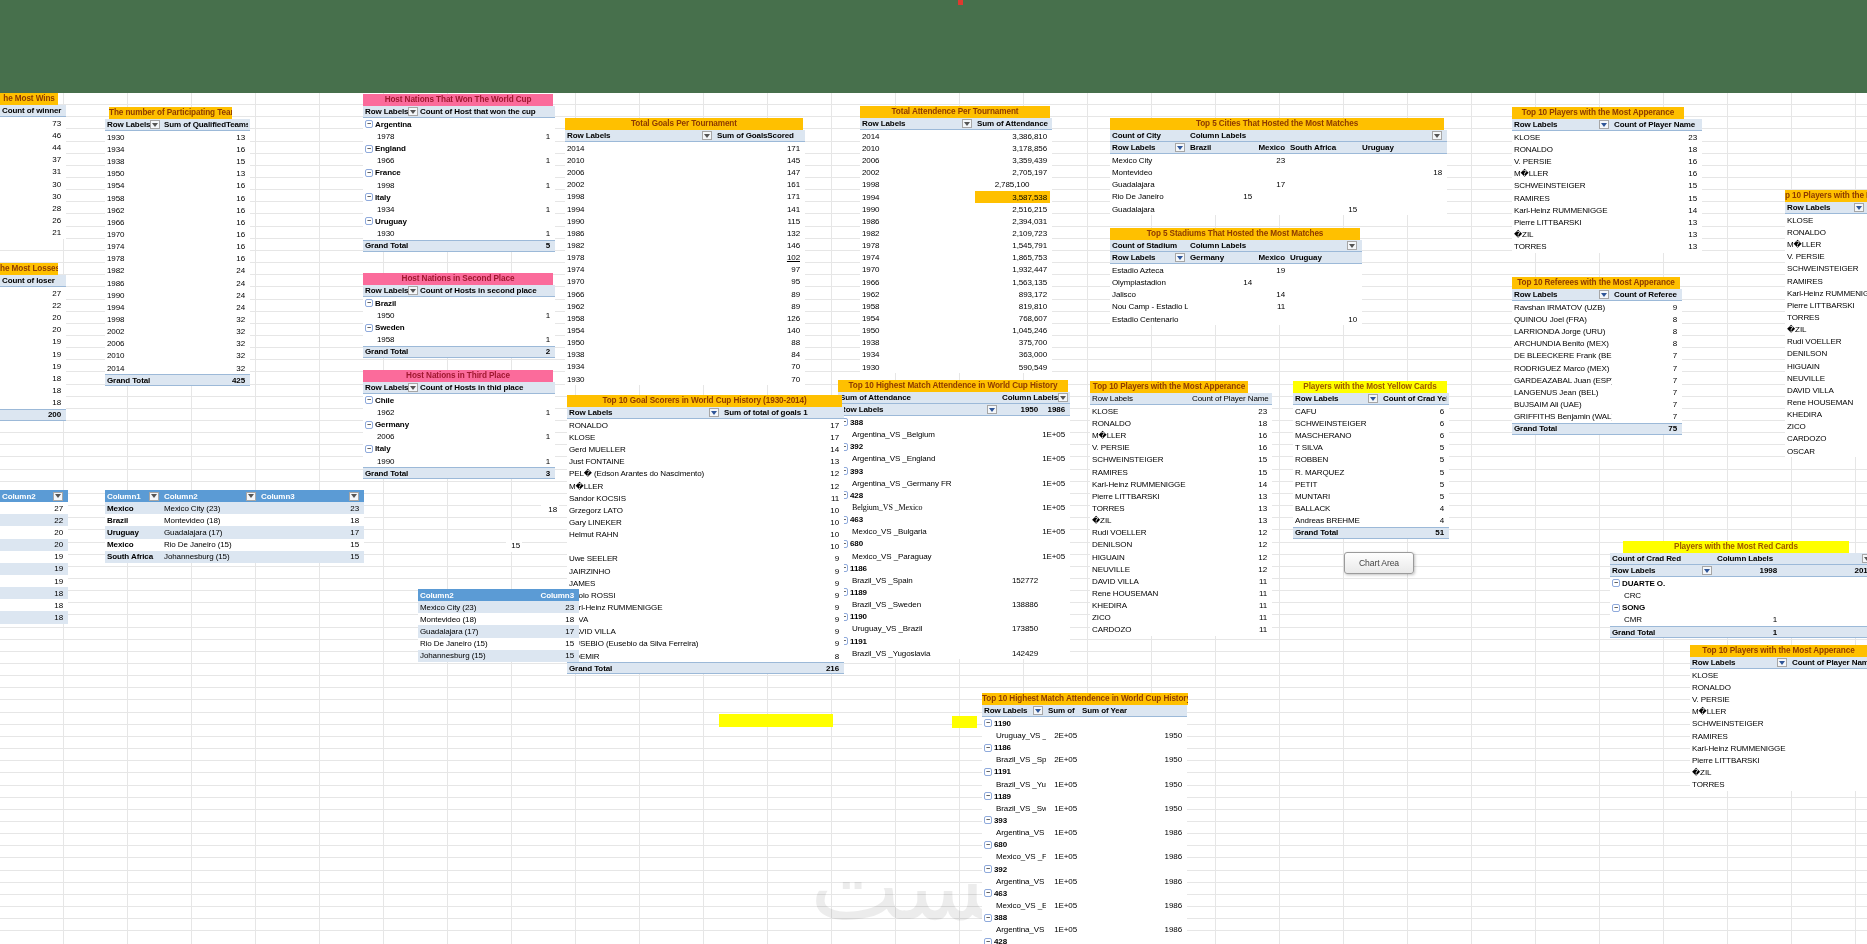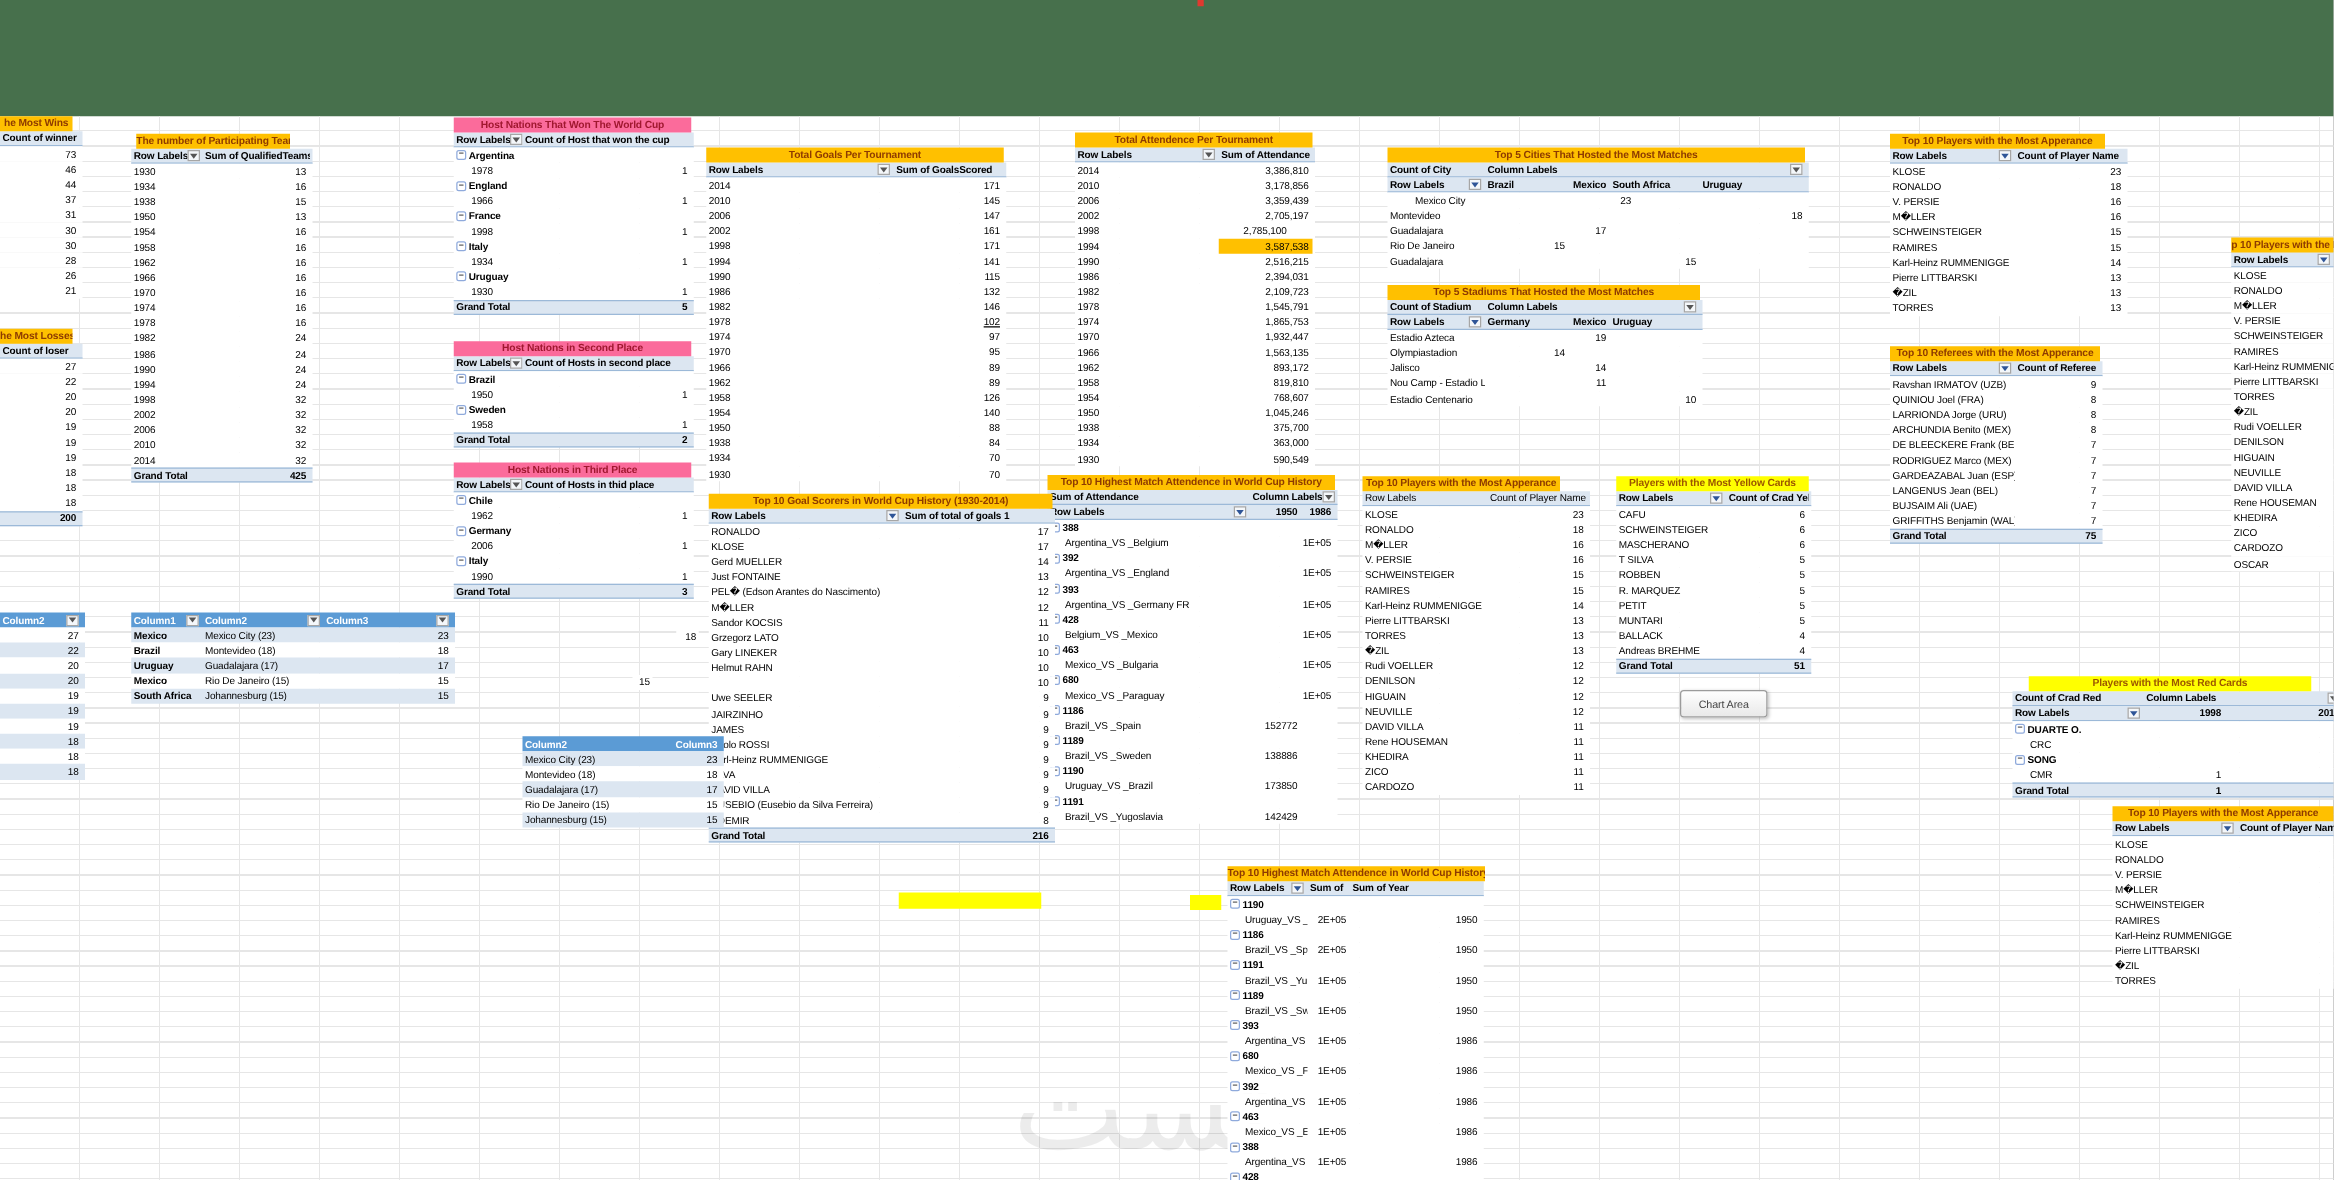--- a/index.html
+++ b/index.html
@@ -1090,21 +1090,21 @@
           <span>Mexico</span>
         </div>
         <div class="cell" style="width: 72px;">
           <span>South Africa</span>
         </div>
         <div class="cell" style="width: 85px;">
           <span>Uruguay</span>
         </div>
       </div>
       <div class="row">
-        <div class="cell" style="width: 78px; margin-left: 20px;">
+        <div class="cell" style="width: 78px;">
           <span>Mexico City</span>
         </div>
         <div class="cell" style="width: 67px;">
           <span></span>
         </div>
         <div class="cell r" style="width: 33px;">
           <span>23</span>
         </div>
         <div class="cell" style="width: 72px;">
           <span></span>
@@ -1678,21 +1678,21 @@
           <span>428</span>
         </div>
         <div class="cell" style="width: 41px;">
           <span></span>
         </div>
         <div class="cell" style="width: 27px;">
           <span></span>
         </div>
       </div>
       <div class="row">
-        <div class="cell ind" style="width: 162px;">
+        <div class="cell ind" style="width: 162px; font-family: Liberation Serif, serif;">
           <span>Belgium_VS _Mexico</span>
         </div>
         <div class="cell" style="width: 41px;">
           <span></span>
         </div>
         <div class="cell r" style="width: 27px;">
           <span>1E+05</span>
         </div>
       </div>
       <div class="row">

